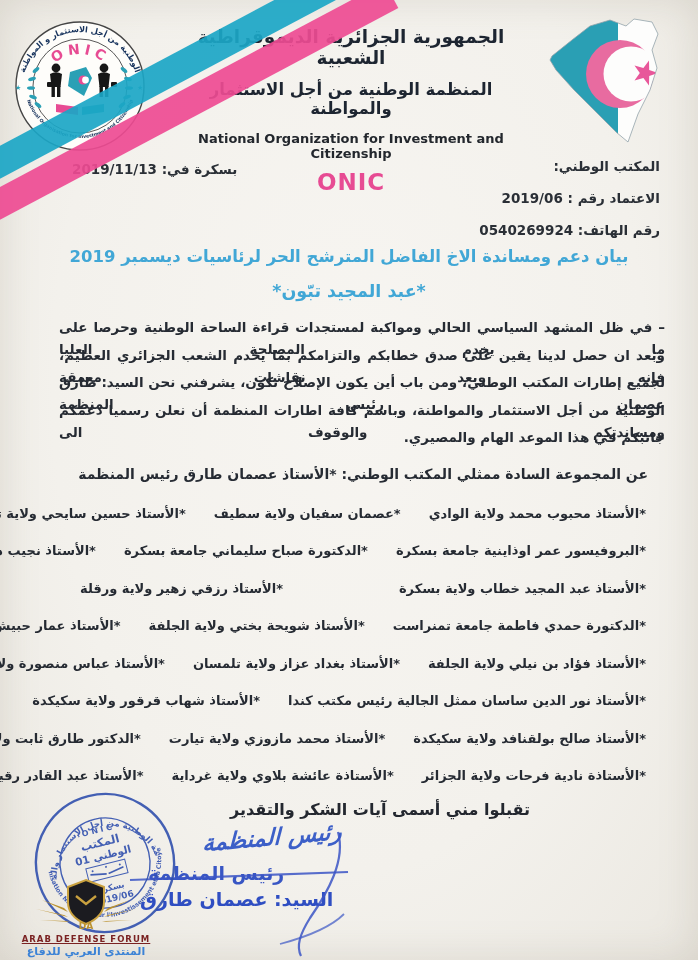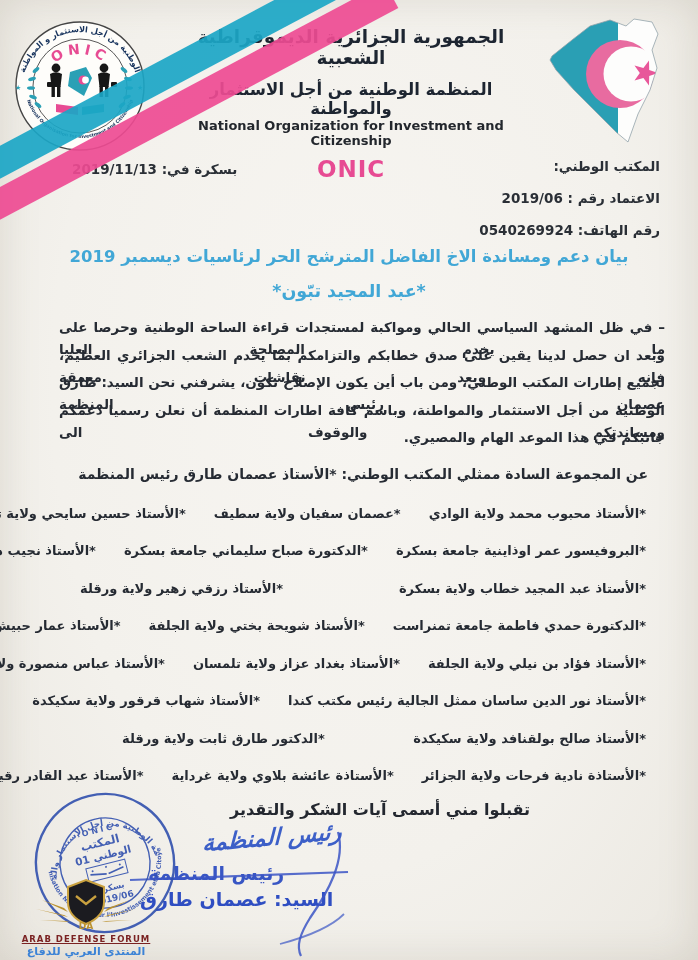--- a/index.html
+++ b/index.html
@@ -9,21 +9,21 @@
       radial-gradient(ellipse at 50% 40%, #f7f5f1 0%, #f3f1ec 60%, #ebe8e1 100%);
     font-family:"DejaVu Sans", sans-serif;
     box-shadow: inset 0 0 40px rgba(120,110,90,.18);
   }
   .abs{position:absolute;}
   .ar{direction:rtl; unicode-bidi:plaintext;}
   
   .hdr-center{left:168px; top:26px; width:366px; text-align:center; color:#1d2531;}
   .hdr-l1{font-size:18.5px; font-weight:800; letter-spacing:0;}
   .hdr-l2{margin-top:12px; font-size:16.5px; font-weight:800;}
-  .hdr-en{font-size:13px; font-weight:700; color:#23272d;}
+  .hdr-en{margin-top:13px; font-size:13px; font-weight:700; color:#23272d;}
   .hdr-onic{margin-top:8px; font-size:23px; font-weight:800; color:#e74b93; letter-spacing:1px;}
   .stripe-wrap{left:0; top:0; width:460px; height:250px; overflow:hidden; pointer-events:none; z-index:3;}
   .stripe{position:absolute; width:470px; height:29px; transform:rotate(-28deg); opacity:.92;}
   .stripe.cyan{left:-70px; top:60px; background:#1ba6c6;}
   .stripe.pink{left:-51px; top:91px; background:#ee4b92;}
   
   .meta{font-size:13.5px; font-weight:600; color:#2a2f36;}
   
   .title{left:60px; width:578px; text-align:center; color:#41a7d6; font-weight:800;}
   
@@ -186,20 +186,21 @@
     <span>*الأستاذ فؤاد بن نيلي ولاية الجلفة</span>
     <span>*الأستاذ بغداد عزاز ولاية تلمسان</span>
     <span>*الأستاذ عباس منصورة ولاية تلمسان</span>
   </div>
   <div class="nrow abs" style="top:693px; left:166px; width:480px;">
     <span>*الأستاذ نور الدين ساسان ممثل الجالية رئيس مكتب كندا</span>
     <span>*الأستاذ شهاب قرقور ولاية سكيكدة</span>
   </div>
   <div class="nrow abs" style="top:731px; left:94px; width:552px;">
     <span>*الأستاذ صالح بولقنافد ولاية سكيكدة</span>
+    <span>*الأستاذ محمد مازوزي ولاية تيارت</span>
     <span>*الدكتور طارق ثابت ولاية ورقلة</span>
   </div>
   <div class="nrow abs" style="top:768px;">
     <span>*الأستاذة نادية فرحات ولاية الجزائر</span>
     <span>*الأستاذة عائشة بلاوي ولاية غرداية</span>
     <span>*الأستاذ عبد القادر رقية ولاية تبسة</span>
   </div>
 
   <div class="thanks ar abs">تقبلوا مني أسمى آيات الشكر والتقدير</div>
 

